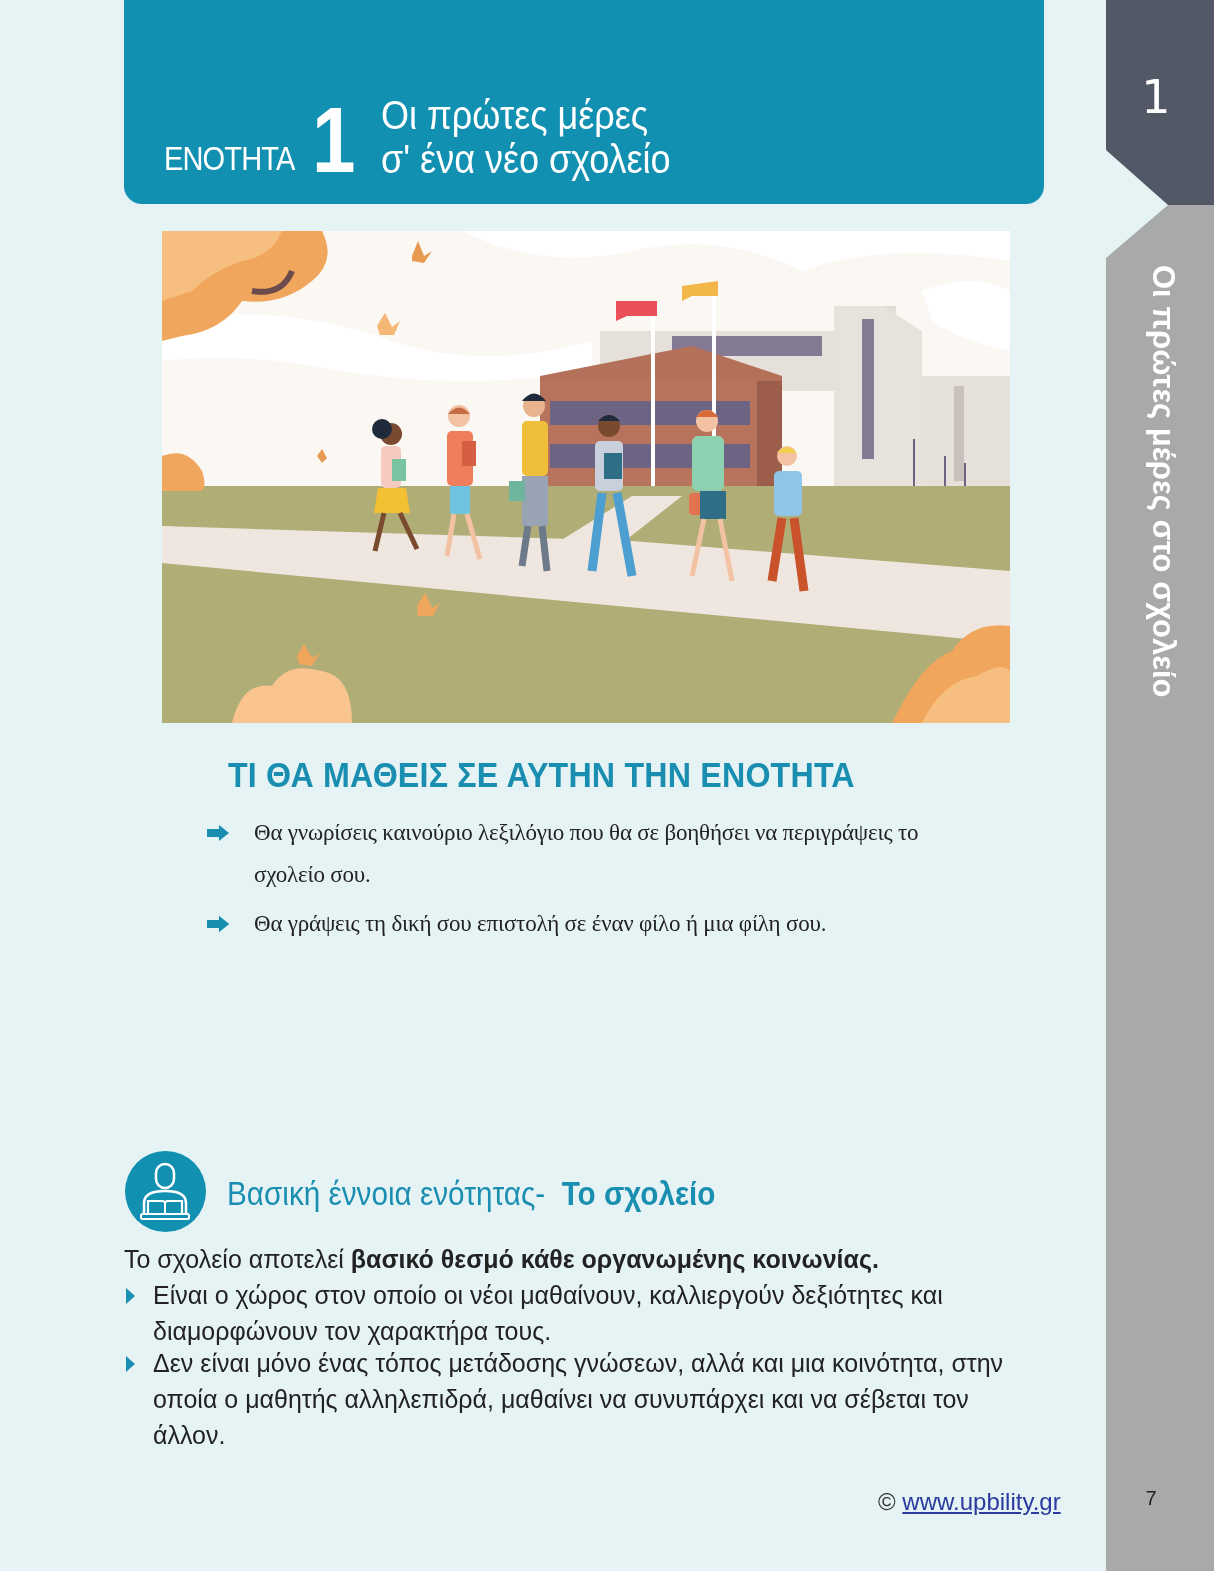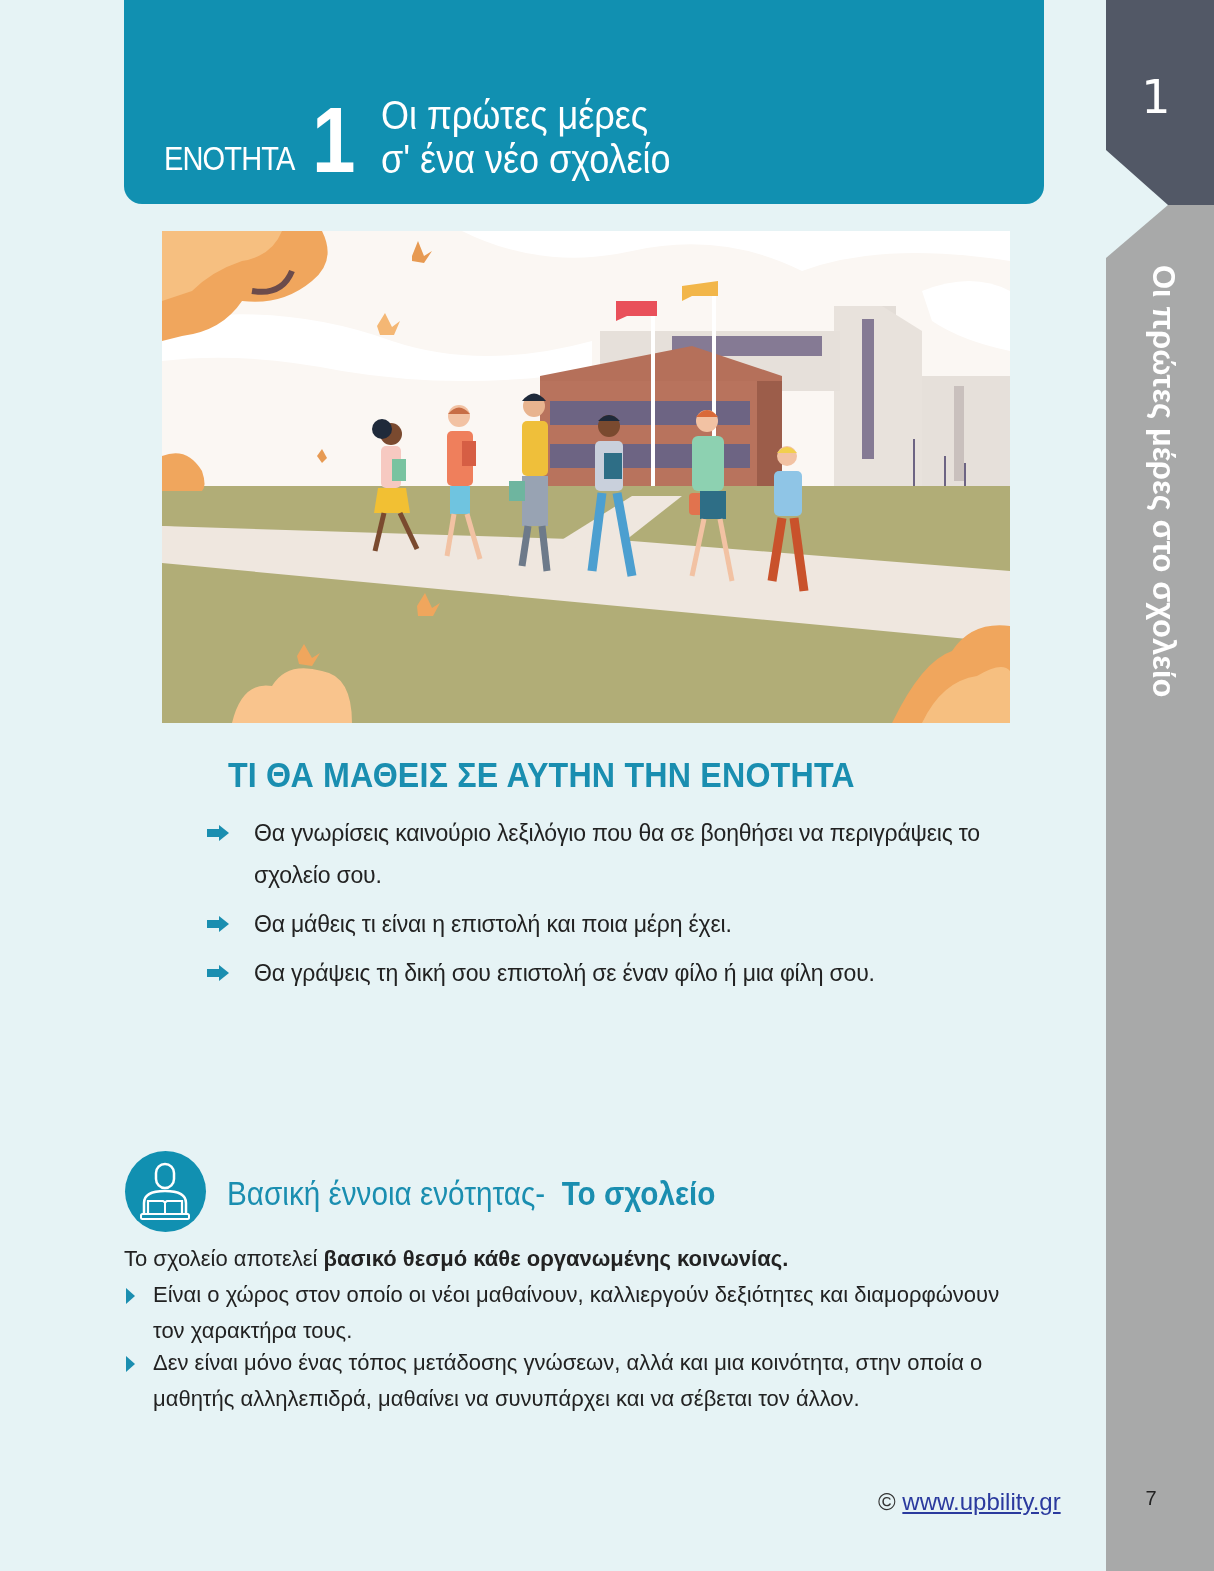--- a/index.html
+++ b/index.html
@@ -110,20 +110,21 @@
     list-style: none;
   }
   .learn-list li {
     position: relative;
     padding-left: 47px;
     font-size: 23px;
     line-height: 42px;
     margin-bottom: 7px;
     color: #222;
     letter-spacing: -0.2px;
+    font-family: Liberation Serif, serif;
   }
   .learn-list li .arrow {
     position: absolute;
     left: 0; top: 13px;
     width: 24px; height: 16px;
   }
 
   
   .concept-icon {
     position: absolute;
@@ -140,21 +141,21 @@
     white-space: nowrap;
     transform: scaleX(0.9);
     transform-origin: left top;
   }
   .concept-heading b { font-weight: bold; }
 
   .concept-body {
     position: absolute;
     left: 124px; top: 1245px;
     width: 880px;
-    font-size: 22px;
+    font-size: 25px;
     color: #222;
   }
   .concept-body .intro {
     line-height: 28px;
     margin-bottom: 8px;
   }
   .concept-body ul { list-style: none; }
   .concept-body li {
     position: relative;
     padding-left: 29px;
@@ -316,21 +317,20 @@
   <li>
     <svg class="arrow" viewBox="0 0 24 16">
         <polygon points="0,4 12,4 12,0 22,8 12,16 12,12 0,12" fill="#1a8eb0"></polygon>
       </svg>
     <span>Θα γνωρίσεις καινούριο λεξιλόγιο που θα σε βοηθήσει να περιγράψεις το σχολείο σου.</span>
   </li>
   <li>
     <svg class="arrow" viewBox="0 0 24 16">
         <polygon points="0,4 12,4 12,0 22,8 12,16 12,12 0,12" fill="#1a8eb0"></polygon>
       </svg>
-    <span>Θα μάθεις τι είναι η επιστολή και ποια μέρη έχει.</span>
   </li>
   <li>
     <svg class="arrow" viewBox="0 0 24 16">
         <polygon points="0,4 12,4 12,0 22,8 12,16 12,12 0,12" fill="#1a8eb0"></polygon>
       </svg>
     <span>Θα γράψεις τη δική σου επιστολή σε έναν φίλο ή μια φίλη σου.</span>
   </li>
 </ul>
 
 <div class="concept-icon">

